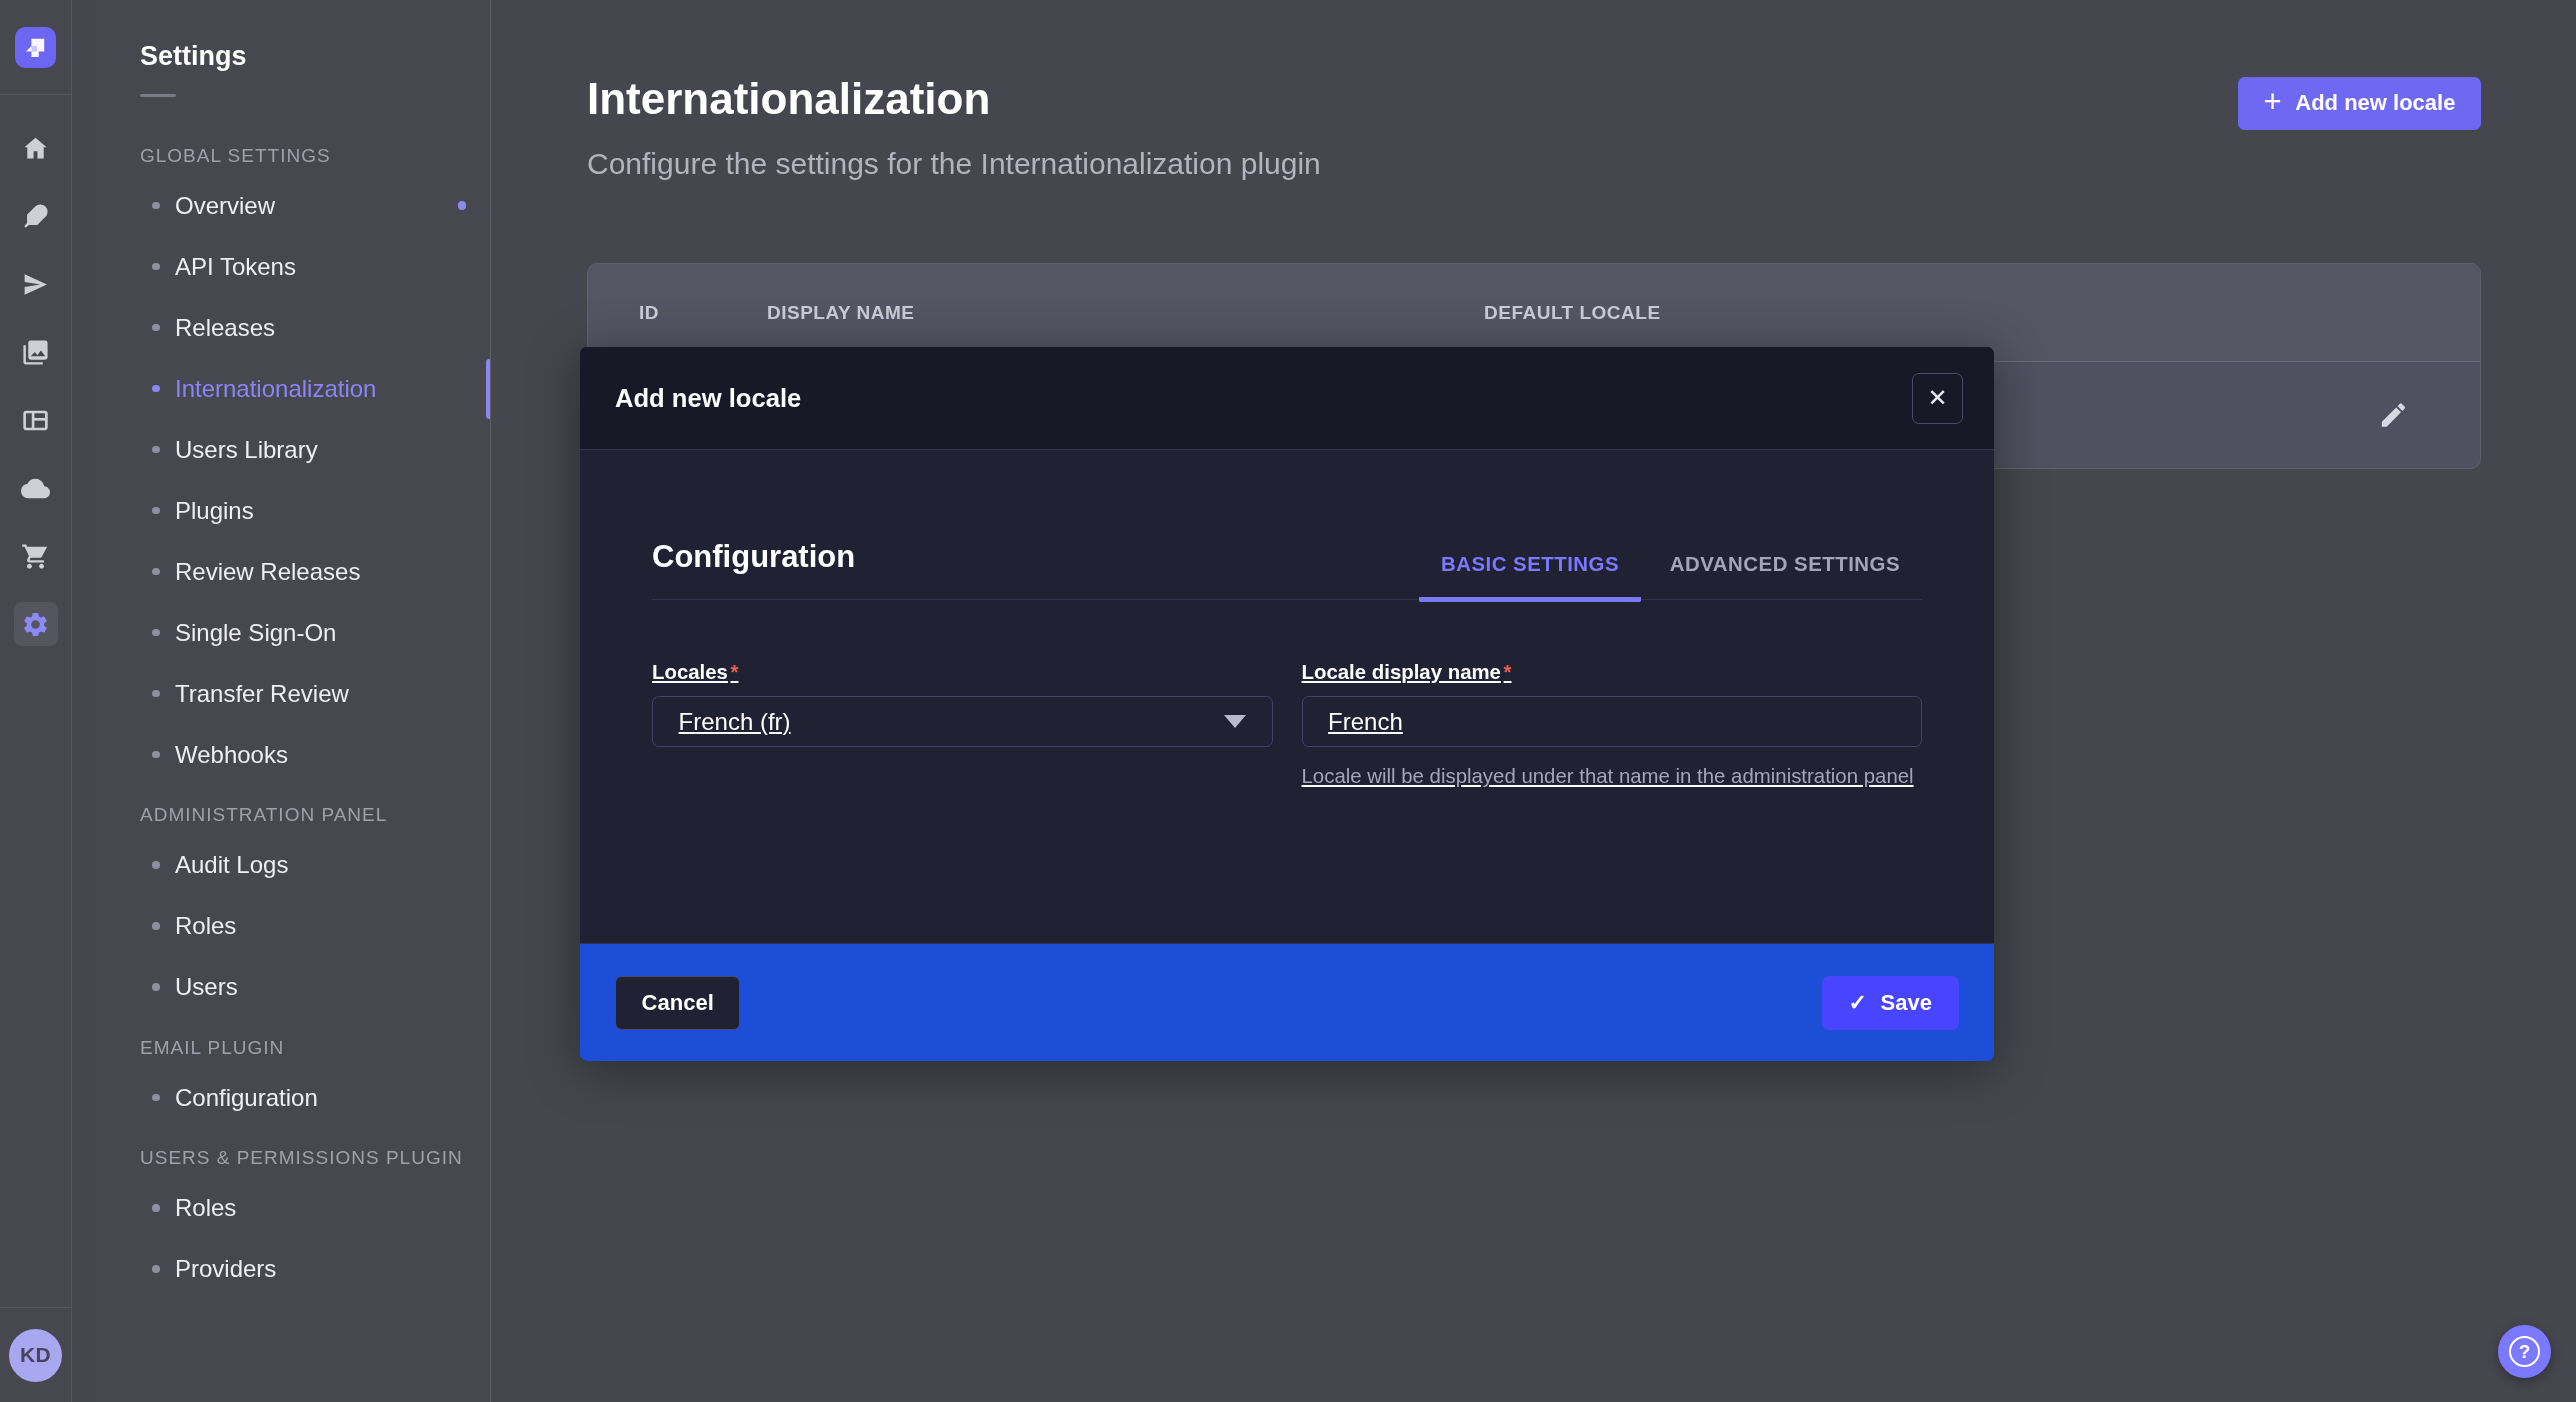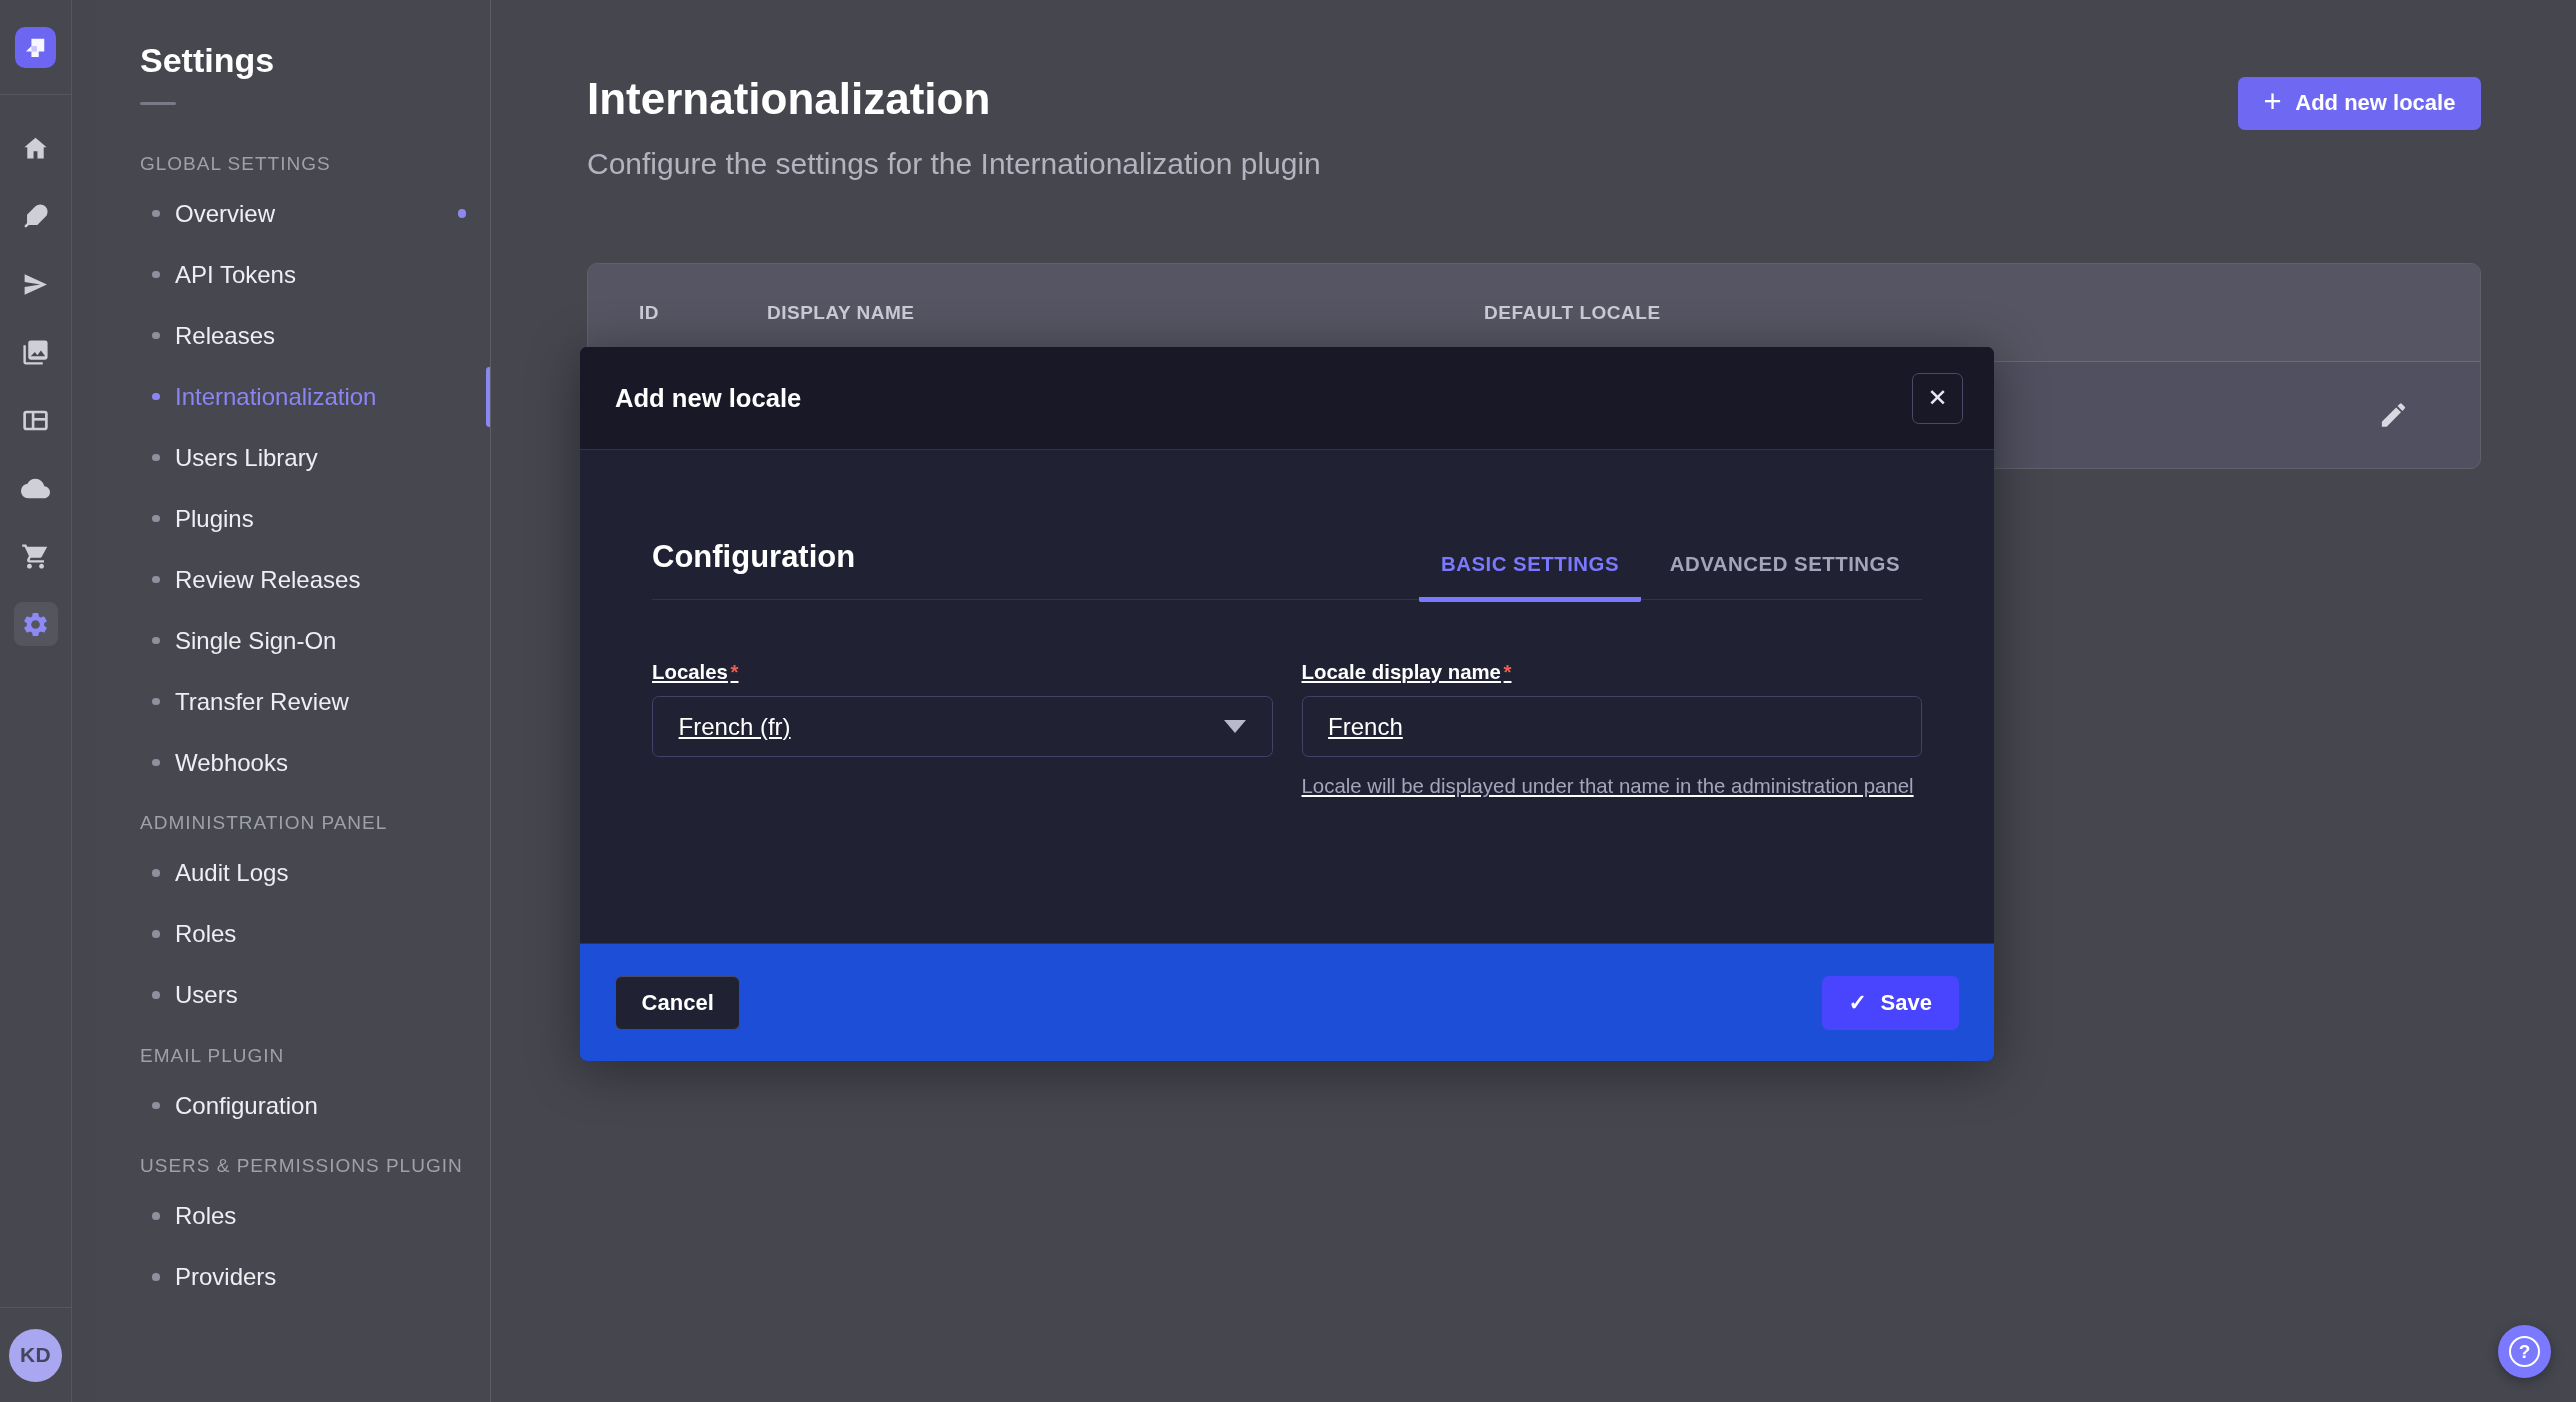--- a/index.html
+++ b/index.html
@@ -34,21 +34,21 @@
     width:53px; height:53px; border-radius:50%; background:#a9a7f0; color:#45455e;
     font-size:21px; font-weight:700; display:flex; align-items:center; justify-content:center; cursor:pointer;
     letter-spacing:0.4px;
   }
 
   
   .sidebar {
     position:absolute; left:97px; top:0; width:394px; height:1402px;
     background:#47474f; border-right:0.9px solid #5e5e68; overflow:hidden;
   }
-  .sb-title { font-size:34px; font-weight:700; color:#ffffff; margin:41px 0 0 43px; }
+  .sb-title { font-size:27px; font-weight:700; color:#ffffff; margin:41px 0 0 43px; }
   .sb-title-line { width:36px; height:2.6px; background:#7a7a86; margin:22px 0 0 43px; border-radius:1.7px; }
   .sb-sections { margin-top:29px; }
   .sb-section-header {
     font-size:19px; font-weight:400; letter-spacing:1px; color:#9ea0ac;
     padding:19px 0 8.5px 43px; text-transform:uppercase;
   }
   .sb-item {
     position:relative; height:61px; display:flex; align-items:center; padding-left:55px;
     font-size:24px; color:#eeeef3; cursor:pointer;
   }
@@ -113,21 +113,21 @@
     color:#a5a5ba; cursor:pointer; border-bottom:5.1px solid transparent; margin-bottom:-2.6px;
     text-transform:uppercase; background:none; border-top:none; border-left:none; border-right:none; font-family:inherit;
   }
   .tab.active { color:#7b79ff; border-bottom-color:#7b79ff; border-radius:1.7px; }
 
   .fields { display:flex; gap:29px; margin-top:61px; }
   .field { flex:1;text-decoration:underline; }
   .field-label { font-size:20.4px; font-weight:600; color:#ffffff; }
   .req { color:#ee5e52; margin-left:2.6px; }
   .combo, .text-input {
-    margin-top:12px; height:61px; width:100%; border:0.9px solid #42426b; border-radius:6.8px;
+    margin-top:12px; height:51px; width:100%; border:0.9px solid #42426b; border-radius:6.8px;
     background:#212134; display:flex; align-items:center; justify-content:space-between;
     padding:0 25.6px; font-size:24px; color:#ffffff; cursor:pointer;
   }
   .text-input { font-family:inherit; cursor:text; }
   input.text-input { outline:none; }
   .chev { width:0; height:0; border-left:11px solid transparent; border-right:11px solid transparent; border-top:13.6px solid #b9b9c9; }
   .help-text { margin-top:15.3px; font-size:20.4px; line-height:28px; color:#a5a5ba; max-width:613px; }
 
   .modal-foot {
     position:absolute; left:0; bottom:0; width:100%; height:118px;

